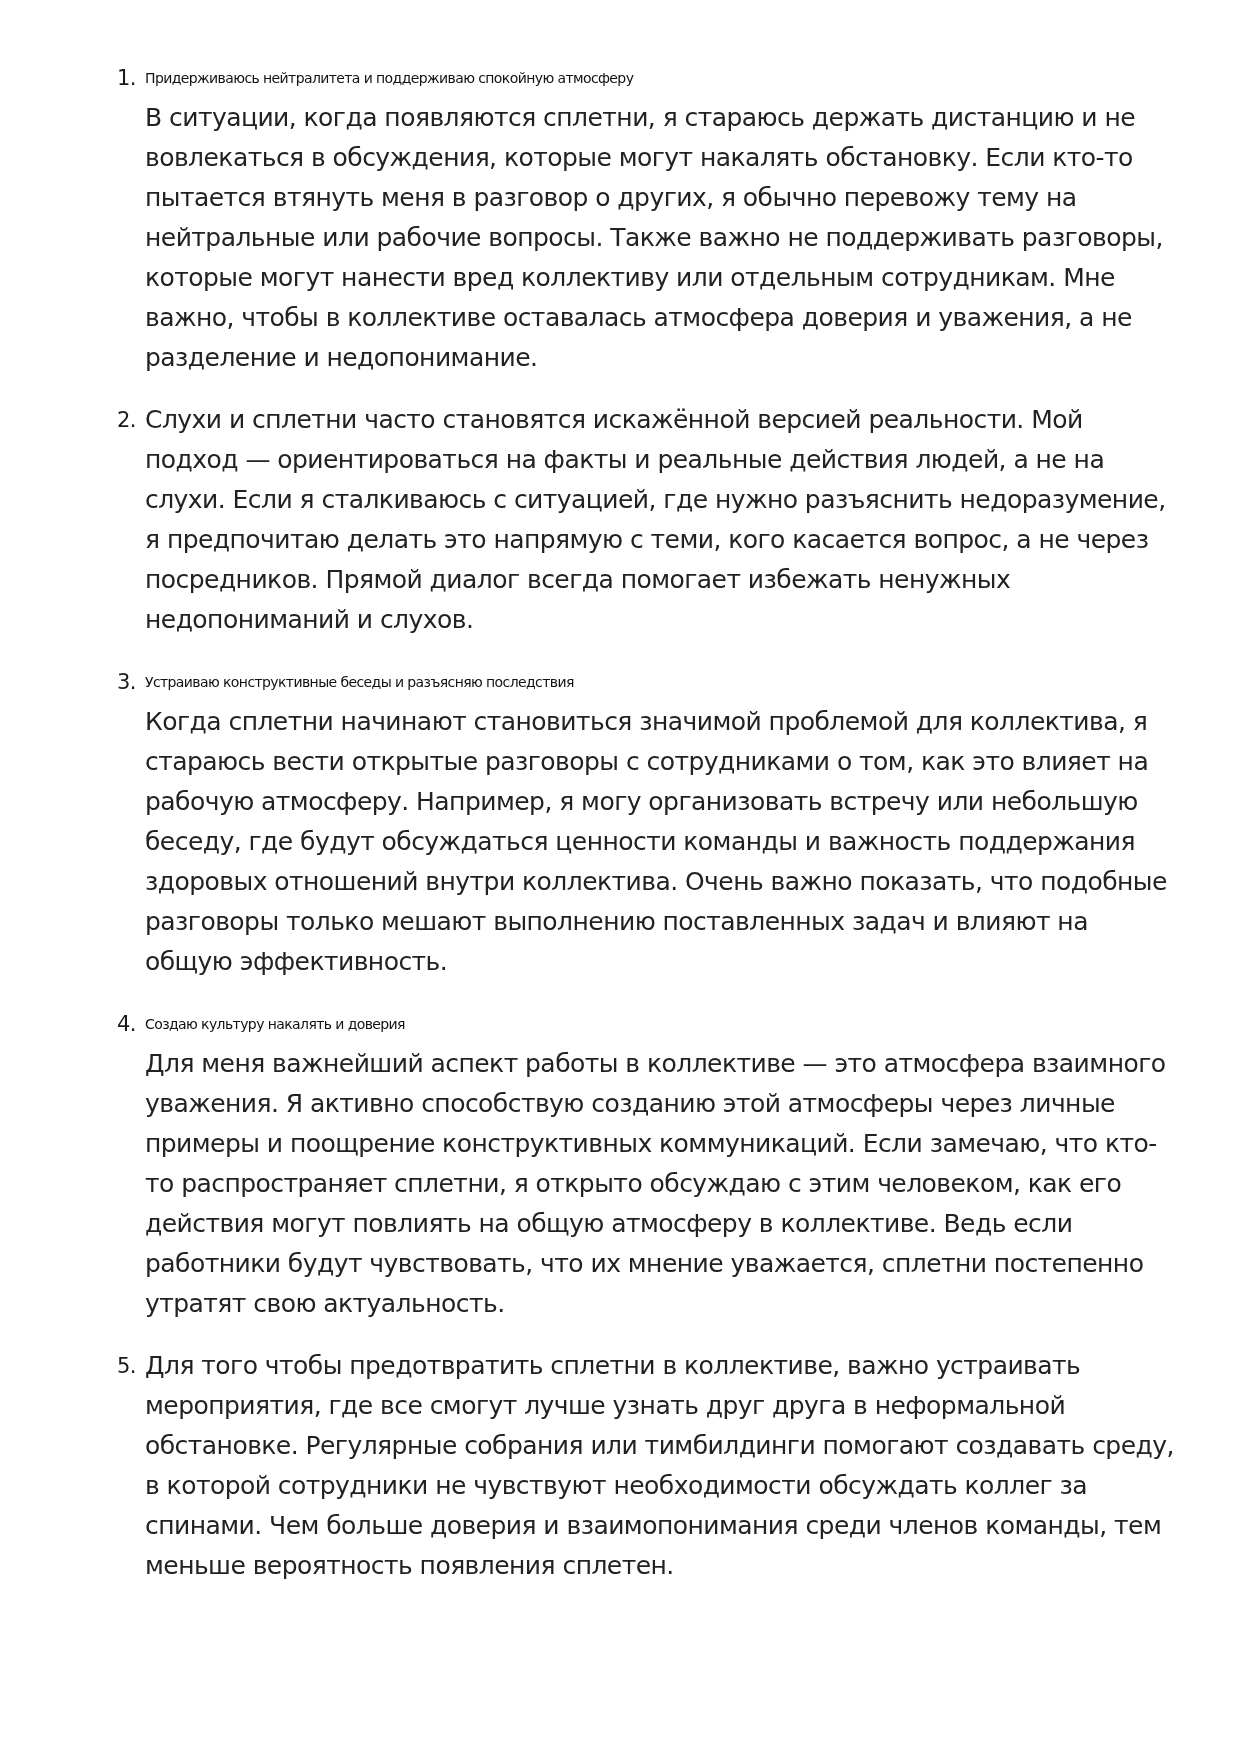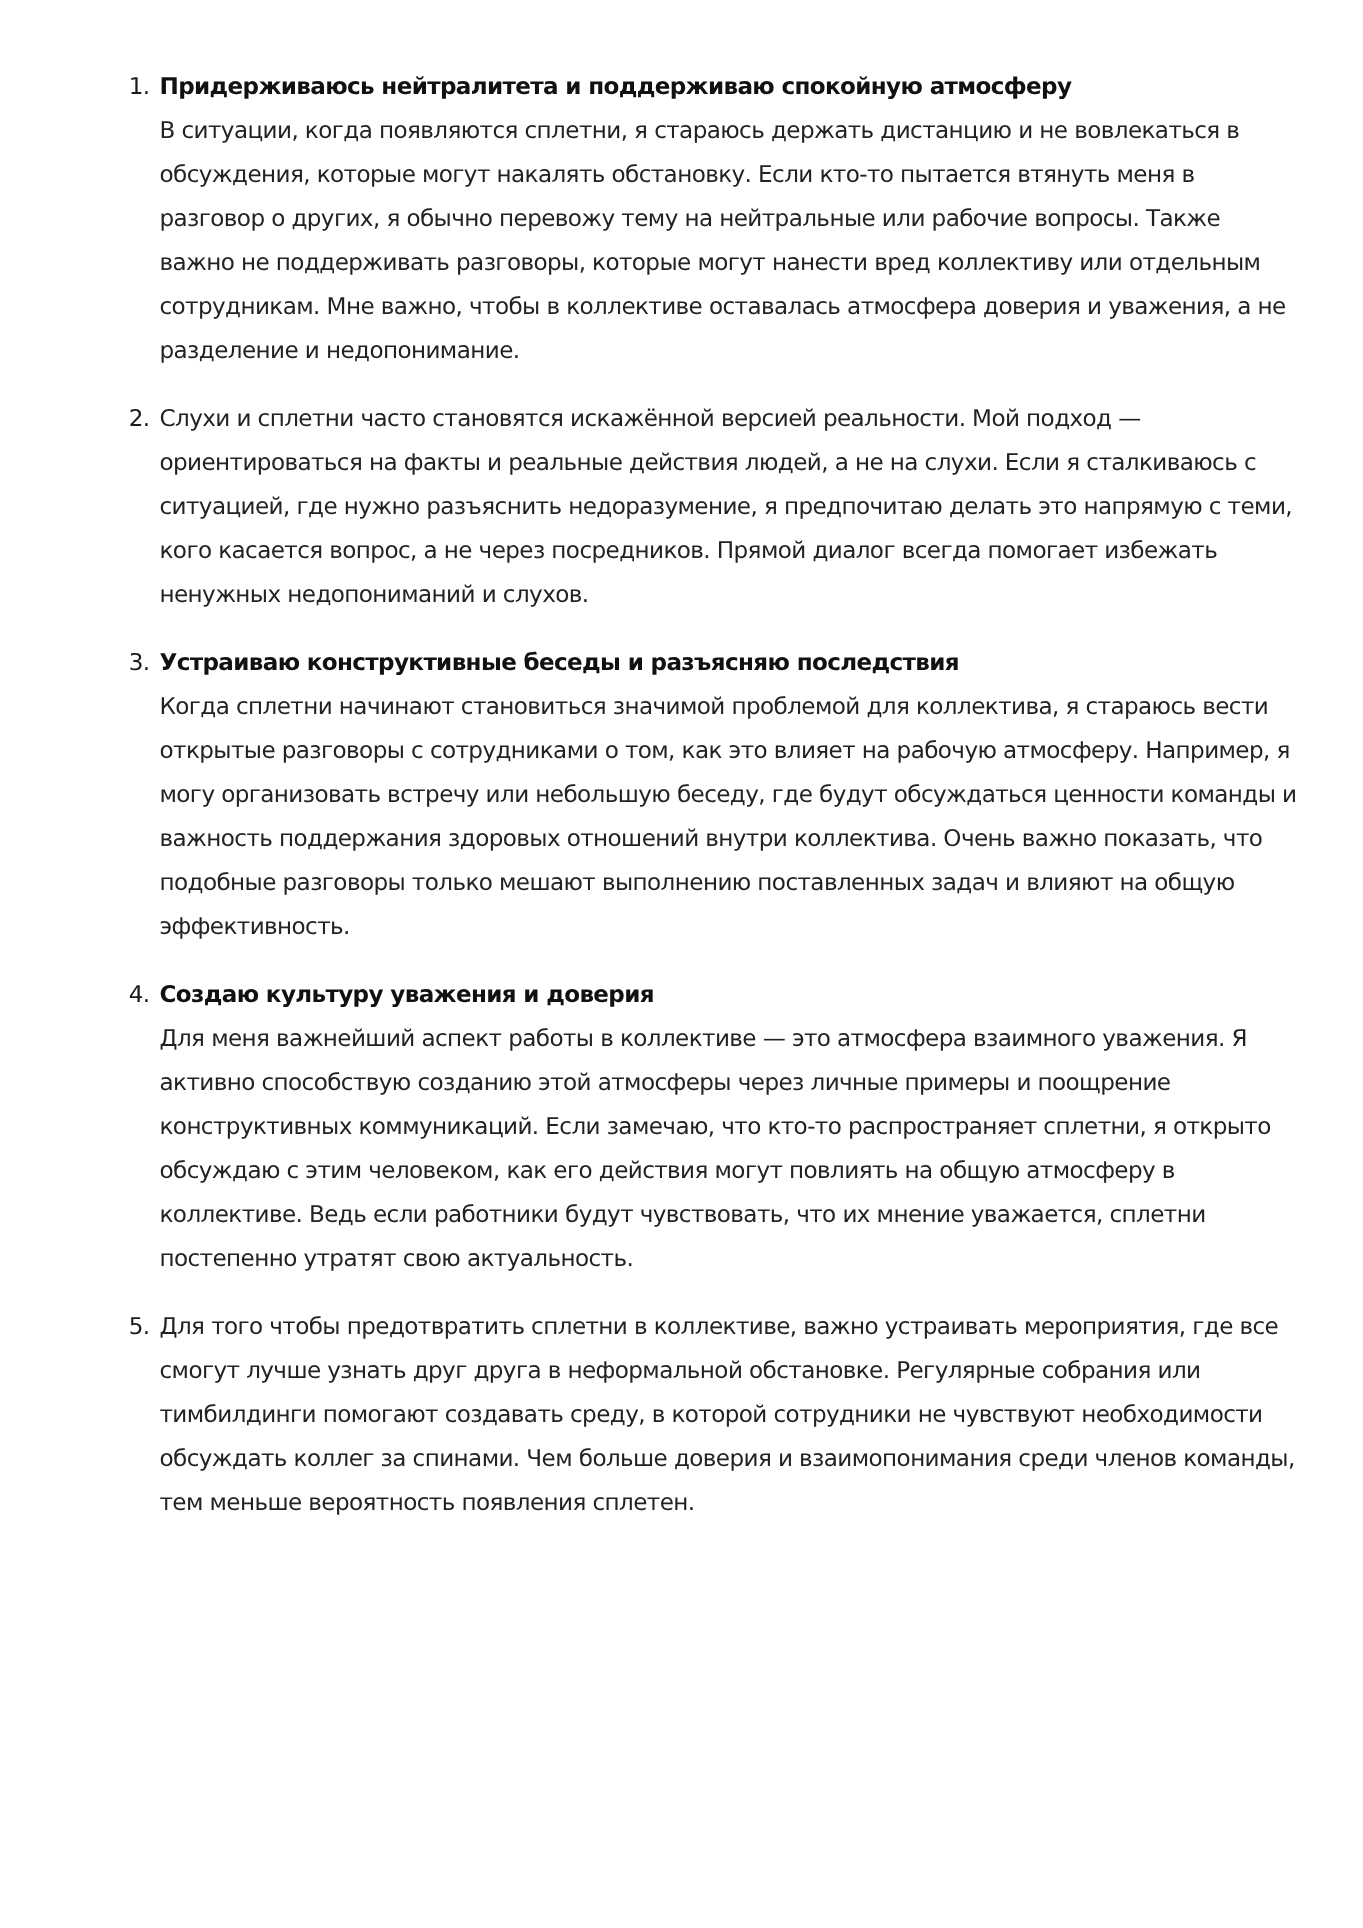--- a/index.html
+++ b/index.html
@@ -35,28 +35,28 @@
     .num {
       position: absolute;
       left: 117px;
       top: 0;
       font-size: 21px;
       line-height: 40px;
       color: #1a1a1a;
       letter-spacing: -0.5px;
     }
     .heading {
-      font-weight: bold;
-      font-size: 21px;
+      font-weight: normal;
+      font-size: 14px;
       line-height: 40px;
       letter-spacing: -0.6px;
       color: #111111;
     }
     .body-text {
-      font-size: 21px;
+      font-size: 25px;
       line-height: 40px;
       letter-spacing: -0.55px;
       color: #222222;
     }
   </style>
 </head>
 <body>
 
 <div class="doc">
   <ol class="items">
@@ -69,21 +69,21 @@
       <span class="num">2.</span>
       <div class="body-text">Слухи и сплетни часто становятся искажённой версией реальности. Мой подход — ориентироваться на факты и реальные действия людей, а не на слухи. Если я сталкиваюсь с ситуацией, где нужно разъяснить недоразумение, я предпочитаю делать это напрямую с теми, кого касается вопрос, а не через посредников. Прямой диалог всегда помогает избежать ненужных недопониманий и слухов.</div>
     </li>
     <li class="item">
       <span class="num">3.</span>
       <div class="heading">Устраиваю конструктивные беседы и разъясняю последствия</div>
       <div class="body-text">Когда сплетни начинают становиться значимой проблемой для коллектива, я стараюсь вести открытые разговоры с сотрудниками о том, как это влияет на рабочую атмосферу. Например, я могу организовать встречу или небольшую беседу, где будут обсуждаться ценности команды и важность поддержания здоровых отношений внутри коллектива. Очень важно показать, что подобные разговоры только мешают выполнению поставленных задач и влияют на общую эффективность.</div>
     </li>
     <li class="item">
       <span class="num">4.</span>
-      <div class="heading">Создаю культуру уважения и доверия</div>
+      <div class="heading">Создаю культуру накалять и доверия</div>
       <div class="body-text">Для меня важнейший аспект работы в коллективе — это атмосфера взаимного уважения. Я активно способствую созданию этой атмосферы через личные примеры и поощрение конструктивных коммуникаций. Если замечаю, что кто-то распространяет сплетни, я открыто обсуждаю с этим человеком, как его действия могут повлиять на общую атмосферу в коллективе. Ведь если работники будут чувствовать, что их мнение уважается, сплетни постепенно утратят свою актуальность.</div>
     </li>
     <li class="item">
       <span class="num">5.</span>
       <div class="body-text">Для того чтобы предотвратить сплетни в коллективе, важно устраивать мероприятия, где все смогут лучше узнать друг друга в неформальной обстановке. Регулярные собрания или тимбилдинги помогают создавать среду, в которой сотрудники не чувствуют необходимости обсуждать коллег за спинами. Чем больше доверия и взаимопонимания среди членов команды, тем меньше вероятность появления сплетен.</div>
     </li>
   </ol>
 </div>
 
 </body></html>

